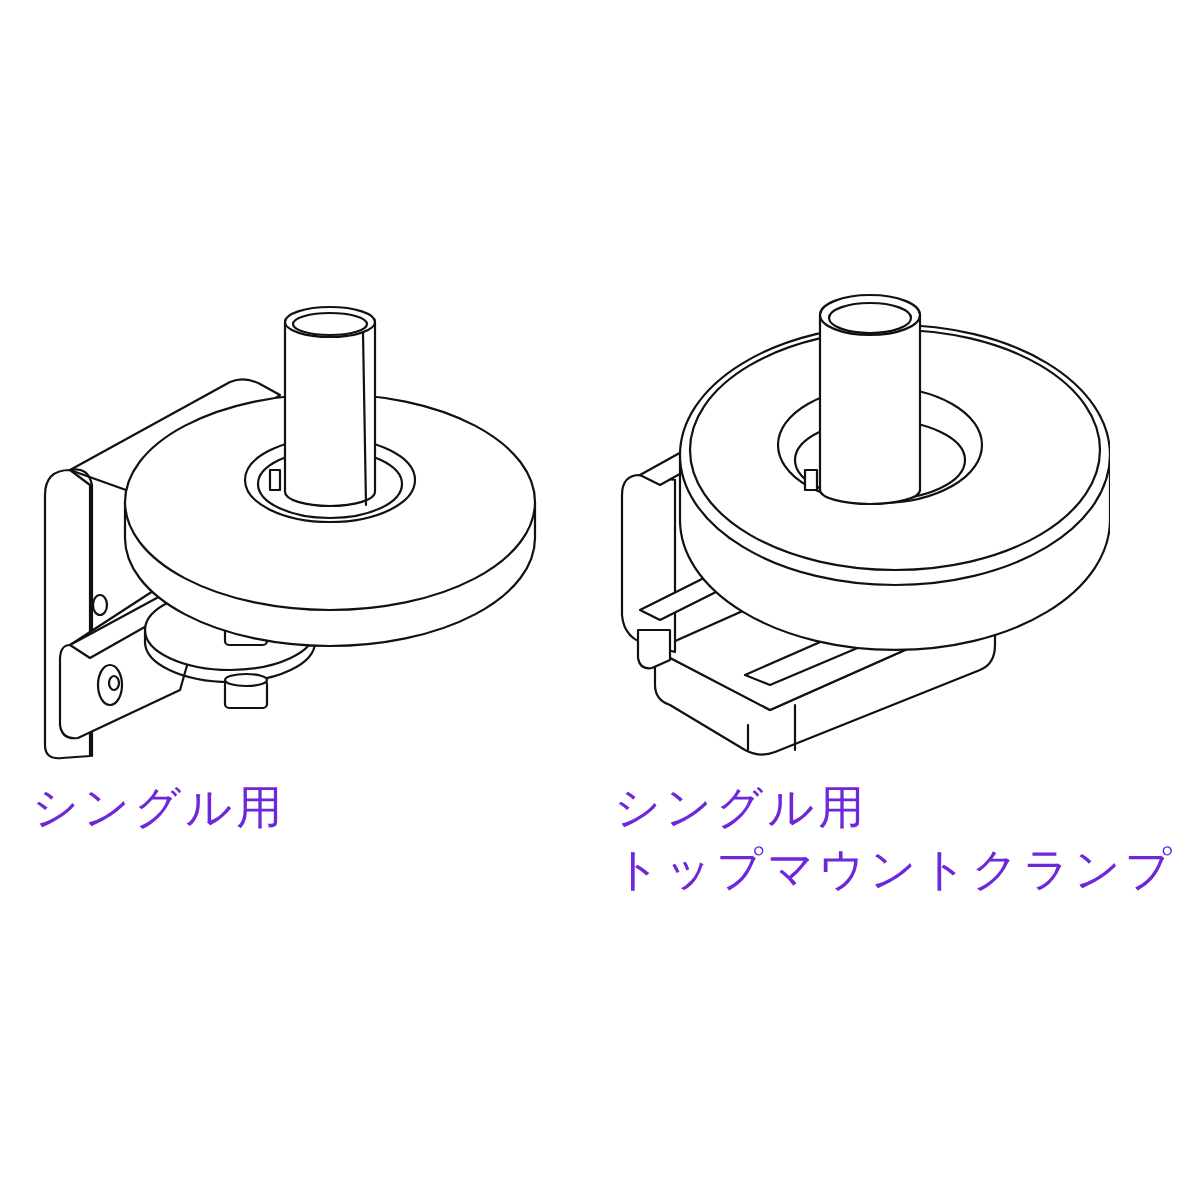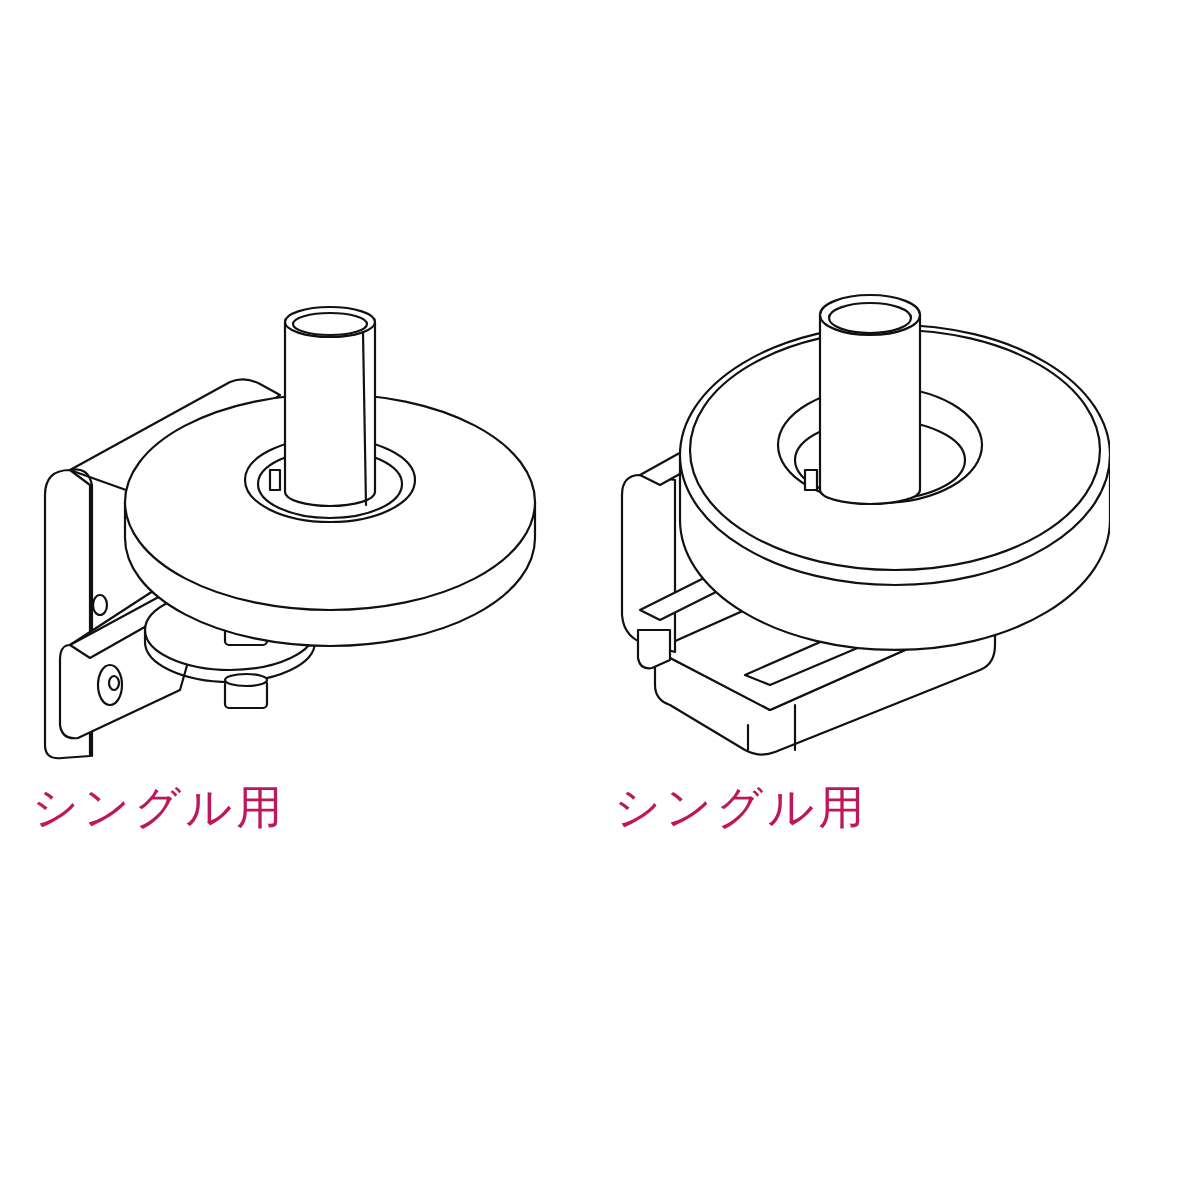--- a/index.html
+++ b/index.html
@@ -1,20 +1,20 @@
 <!DOCTYPE html>
 <html><head>
 <meta charset="utf-8">
 <style>
   html, body { margin: 0; padding: 0; background: #ffffff; }
   body { width: 1200px; height: 1200px; position: relative; overflow: hidden;
          font-family: "DejaVu Sans", "Liberation Sans", sans-serif; color: #111; }
   .figure { position: absolute; }
   .figure svg { display: block; }
-  .caption { position: absolute; font-size: 46px; line-height: 62px; letter-spacing: 4px; color: #be185d; white-space: nowrap; }
+  .caption { position: absolute; font-size: 46px; line-height: 62px; letter-spacing: 4px; color: #6d28d9; white-space: nowrap; }
   .caption div { display: block; }
   #fig-left { left: 30px; top: 280px; width: 520px; height: 490px; }
   #fig-right { left: 610px; top: 280px; width: 500px; height: 480px; }
   #cap-left { left: 32px; top: 776px; }
   #cap-right { left: 614px; top: 776px; }
   svg * { fill: #fff; stroke: #111; stroke-width: 2.2; stroke-linejoin: round; stroke-linecap: round; }
   svg .nofill { fill: none; }
 </style>
 </head>
 <body>
@@ -81,13 +81,14 @@
     <ellipse cx="260" cy="38" rx="41" ry="15"></ellipse>
   </svg>
 </div>
 
 <div id="cap-left" class="caption">
   <div>シングル用</div>
 </div>
 
 <div id="cap-right" class="caption">
   <div>シングル用</div>
+  <div>トップマウントクランプ</div>
 </div>
 
 </body></html>

